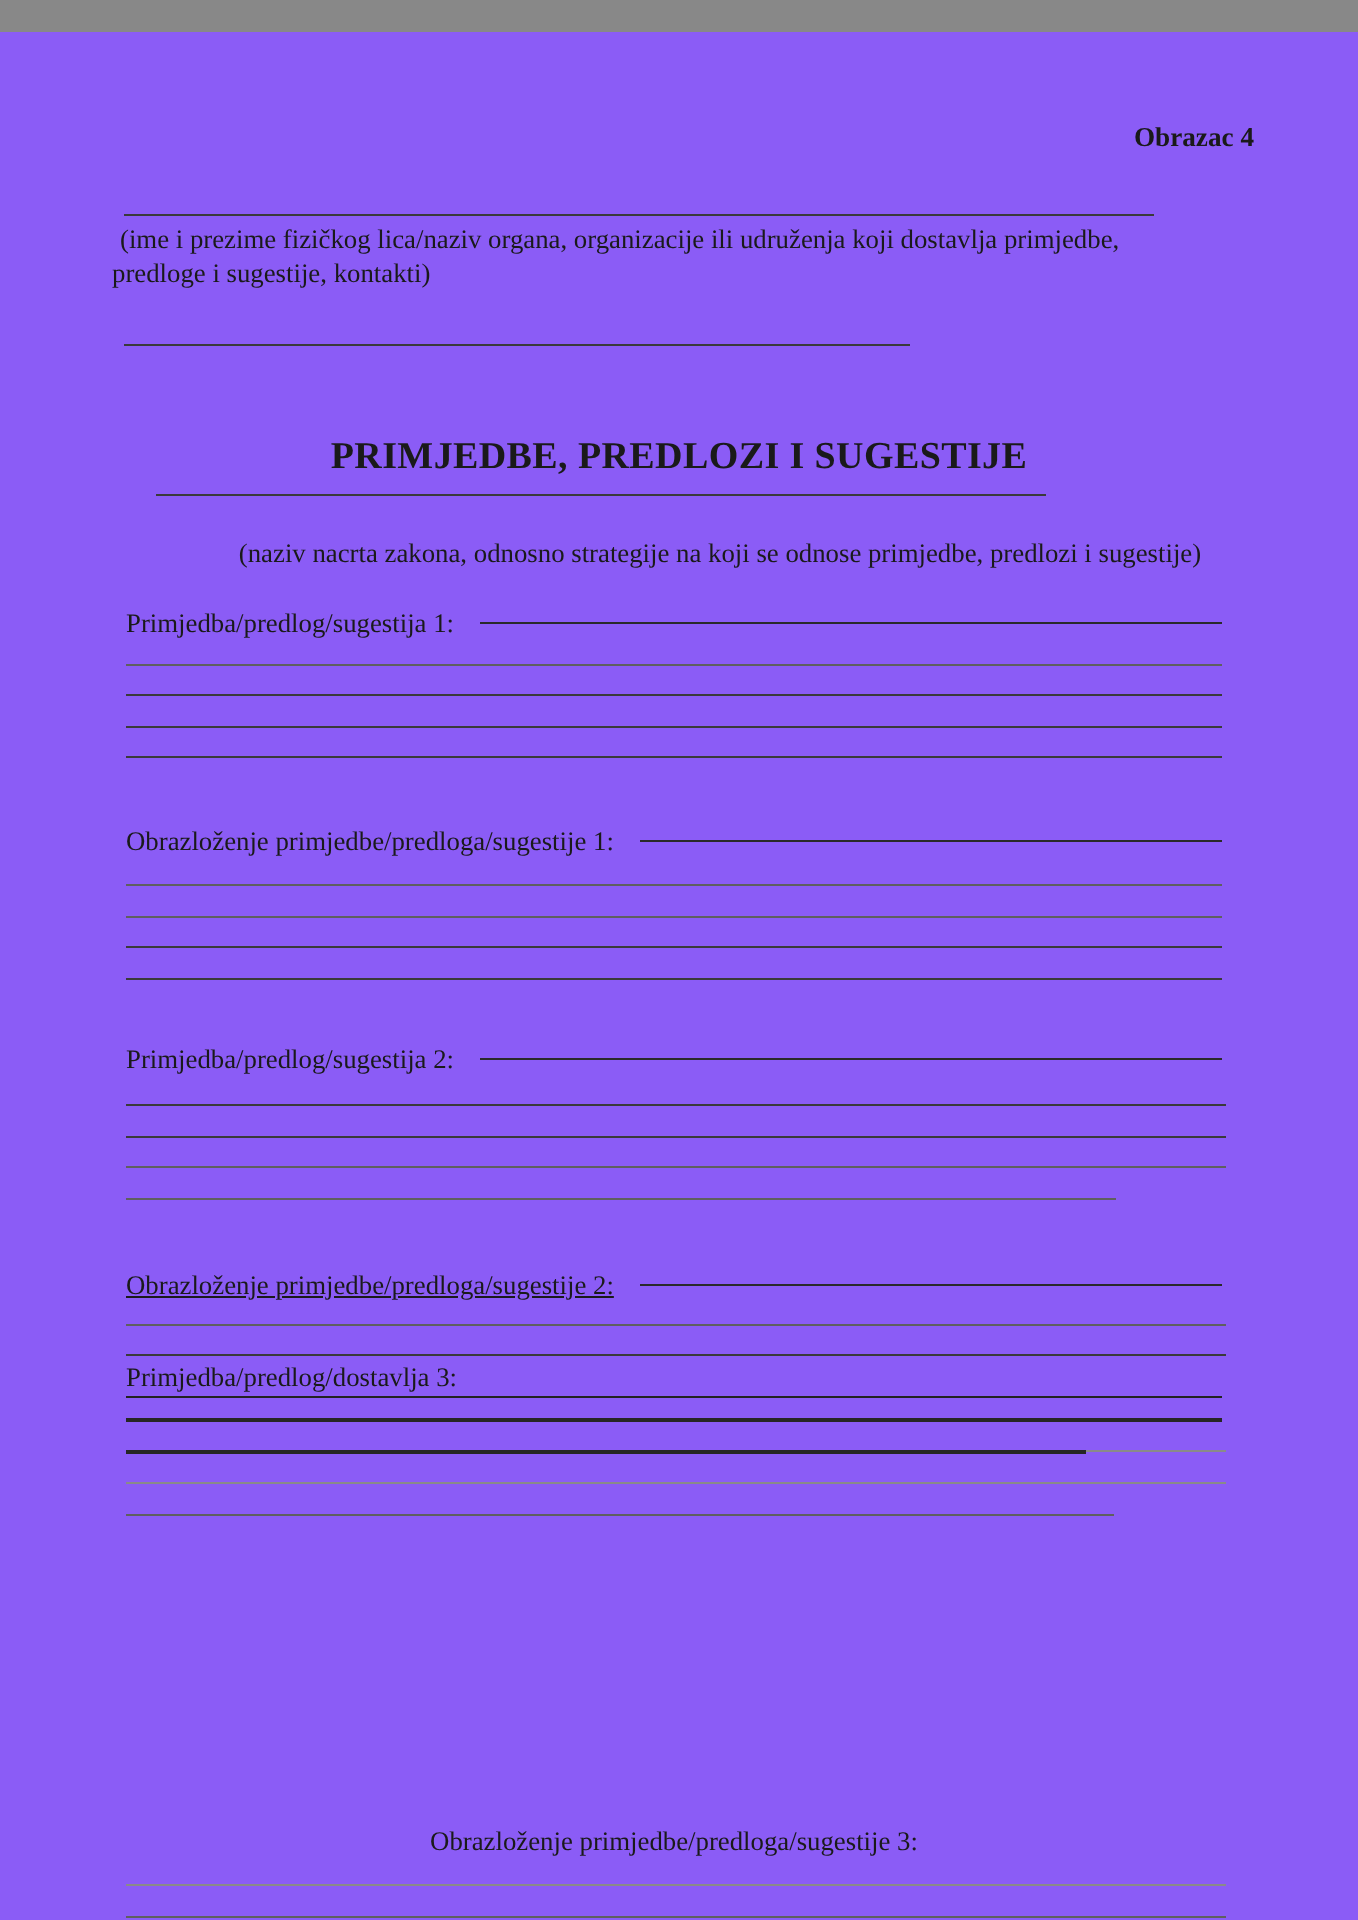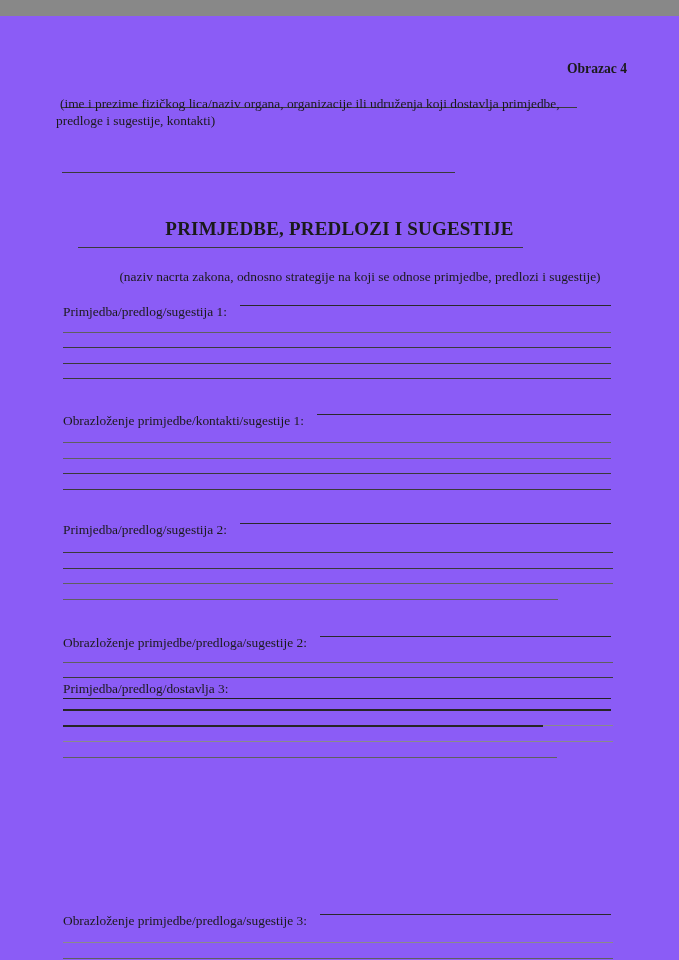--- a/index.html
+++ b/index.html
@@ -11,37 +11,37 @@
     background:#8b5cf6;
     font-family:"Liberation Serif","DejaVu Serif",serif;
     color:#1a1a1a;
     overflow:hidden;
   }
   .form-code {
     position:absolute; top:45px; right:52px;
     font-weight:bold; font-size:13.6px;
   }
   .caption { position:absolute; font-size:13.4px; line-height:17.4px; }
-  .cap-a { top:79px;  left:56px; width:528px; text-indent:4px; }
+  .cap-a { top:95px;  left:56px; width:528px; text-indent:4px; }
   .cap-b { top:160px; left:56px; width:560px; }
   .cap-c { top:252px; left:50px; width:620px; text-align:center; }
   .doc-title {
     position:absolute; top:202px; left:0; width:679px;
     text-align:center; font-weight:bold; font-size:19px;
     letter-spacing:0.2px;
   }
   
   .hline { position:absolute; height:0; border-top:1.5px solid #3a3a3a; }
   .hline.thick { border-top:2px solid #262626; }
   .hline.med   { border-top:1.3px solid #5f5f5f; }
   .hline.thin  { border-top:1.1px solid #8a8a8a; }
   
   .fieldrow {
     position:absolute; left:63px; right:68px;
-    display:flex; align-items:flex-start;gap:12px;
+    display:flex; align-items:center;gap:12px;
   }
   .fieldrow .lbl {
     white-space:nowrap; font-size:13.4px; line-height:14px;
   }
   .fieldrow .fill {
     flex:1; border-bottom:1.6px solid #2a2a2a; margin:0 0 1px 1px;
   }
   .fieldrow.row-underlined { border-bottom:1.9px solid #222; padding-bottom:2px; }
   .fieldrow.row-underlined .fill { border-bottom:none; margin:0; }
 </style>
@@ -65,55 +65,55 @@
   <div class="fieldrow" style="top:289px;">
     <span class="lbl">Primjedba/predlog/sugestija 1:</span>
     <span class="fill"></span>
   </div>
   <div class="hline med" style="top:316px; left:63px; width:548px;"></div>
   <div class="hline" style="top:331px; left:63px; width:548px;"></div>
   <div class="hline" style="top:347px; left:63px; width:548px;"></div>
   <div class="hline" style="top:362px; left:63px; width:548px;"></div>
 
   <div class="fieldrow" style="top:398px;">
-    <span class="lbl">Obrazloženje primjedbe/kontakti/sugestije 1:</span>
+    <span class="lbl">Obrazloženje primjedbe/predloga/sugestije 1:</span>
     <span class="fill"></span>
   </div>
   <div class="hline med" style="top:426px; left:63px; width:548px;"></div>
   <div class="hline med" style="top:442px; left:63px; width:548px;"></div>
   <div class="hline" style="top:457px; left:63px; width:548px;"></div>
   <div class="hline" style="top:473px; left:63px; width:548px;"></div>
 
   <div class="fieldrow" style="top:507px;">
     <span class="lbl">Primjedba/predlog/sugestija 2:</span>
     <span class="fill"></span>
   </div>
   <div class="hline" style="top:536px; left:63px; width:550px;"></div>
   <div class="hline" style="top:552px; left:63px; width:550px;"></div>
   <div class="hline med" style="top:567px; left:63px; width:550px;"></div>
   <div class="hline med" style="top:583px; left:63px; width:495px;"></div>
 
-  <div class="fieldrow" style="top:620px;">
+  <div class="fieldrow" style="top:620px;text-decoration:underline;">
     <span class="lbl">Obrazloženje primjedbe/predloga/sugestije 2:</span>
     <span class="fill"></span>
   </div>
   <div class="hline med" style="top:646px; left:63px; width:550px;"></div>
   <div class="hline" style="top:661px; left:63px; width:550px;"></div>
 
   <div class="fieldrow row-underlined" style="top:666px;">
     <span class="lbl">Primjedba/predlog/dostavlja 3:</span>
     <span class="fill"></span>
   </div>
   <div class="hline thick" style="top:693px; left:63px; width:548px;"></div>
   <div class="hline thick" style="top:709px; left:63px; width:480px;"></div>
   <div class="hline thin" style="top:709px; left:543px; width:70px;"></div>
   <div class="hline thin" style="top:725px; left:63px; width:550px;"></div>
   <div class="hline med" style="top:741px; left:63px; width:494px;"></div>
 
-  <div class="fieldrow" style="top:898px;">
+  <div class="fieldrow" style="top:898px;flex-direction:column;">
     <span class="lbl">Obrazloženje primjedbe/predloga/sugestije 3:</span>
     <span class="fill"></span>
   </div>
   <div class="hline thin" style="top:926px; left:63px; width:550px;"></div>
   <div class="hline med" style="top:942px; left:63px; width:550px;"></div>
   <div class="hline" style="top:956px; left:63px; width:550px;"></div>
 
 </div>
 
 </body></html>

